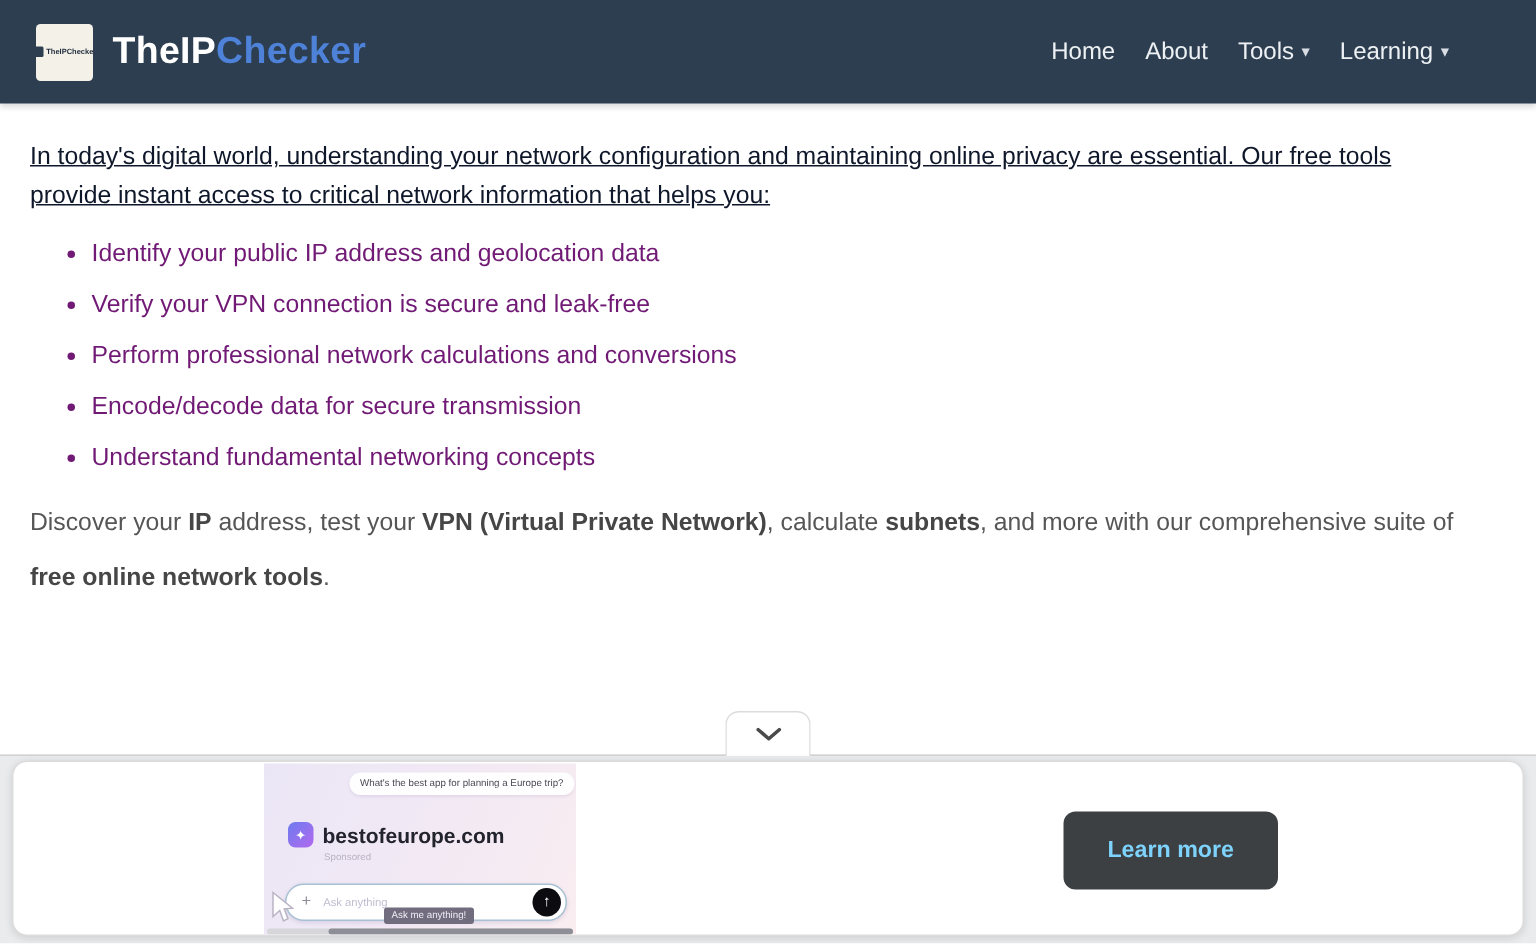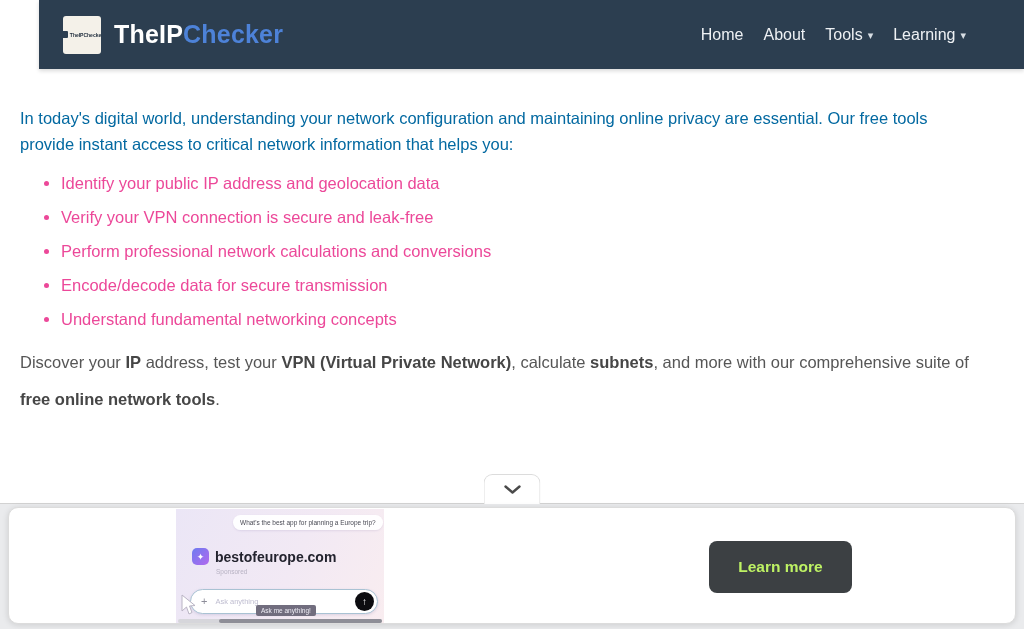--- a/index.html
+++ b/index.html
@@ -12,21 +12,20 @@
   }
 
   
   .navbar {
     height: 69px;
     background: #2c3e50;
     display: flex;
     align-items: center;
     padding: 0 24px;
     box-shadow: 0 2px 4px rgba(0,0,0,0.15);
-    margin-left: 39px;
   }
   .brand { display: flex; align-items: center; gap: 13px; cursor: pointer; }
   .logo-box {
     width: 38px; height: 38px;
     background: #f4f1e9;
     border-radius: 3px;
     display: flex; align-items: center; justify-content: center;
     gap: 2px;
     overflow: hidden;
   }
@@ -56,34 +55,35 @@
   
   .hero { padding: 0 20px; }
   .hero h1 {
     margin-top: 37px;
     font-size: 36px;
     font-weight: bold;
     color: #2e3e51;
     letter-spacing: -0.3px;
   }
   .hero .intro {
-    margin-top: 36px;
+    margin-top: 22px;
     font-size: 16.5px;
     line-height: 26px;
-    color: #0369a1;
+    color: #0f172a;
     max-width: 965px;
+    text-decoration: underline;
   }
   .hero ul {
     margin-top: 16px;
     padding-left: 41px;
     list-style: disc;
   }
   .hero li {
     font-size: 16.5px;
-    color: #ec4899;
+    color: #701a75;
     margin-bottom: 13px;
     line-height: 21px;
   }
   .hero .outro {
     margin-top: 14px;
     font-size: 16.5px;
     line-height: 37px;
     color: #565656;
     max-width: 980px;
   }
@@ -205,21 +205,21 @@
     border-radius: 2px;
   }
 
   .learn-more-btn {
     position: absolute;
     left: 700px; top: 33px;
     width: 143px; height: 52px;
     background: #3c4043;
     border: none;
     border-radius: 8px;
-    color: #bef264;
+    color: #7dd3fc;
     font-family: "Liberation Sans", sans-serif;
     font-size: 15.5px;
     font-weight: bold;
     cursor: pointer;
   }
 </style>
 </head>
 <body>
 
 <nav class="navbar">

